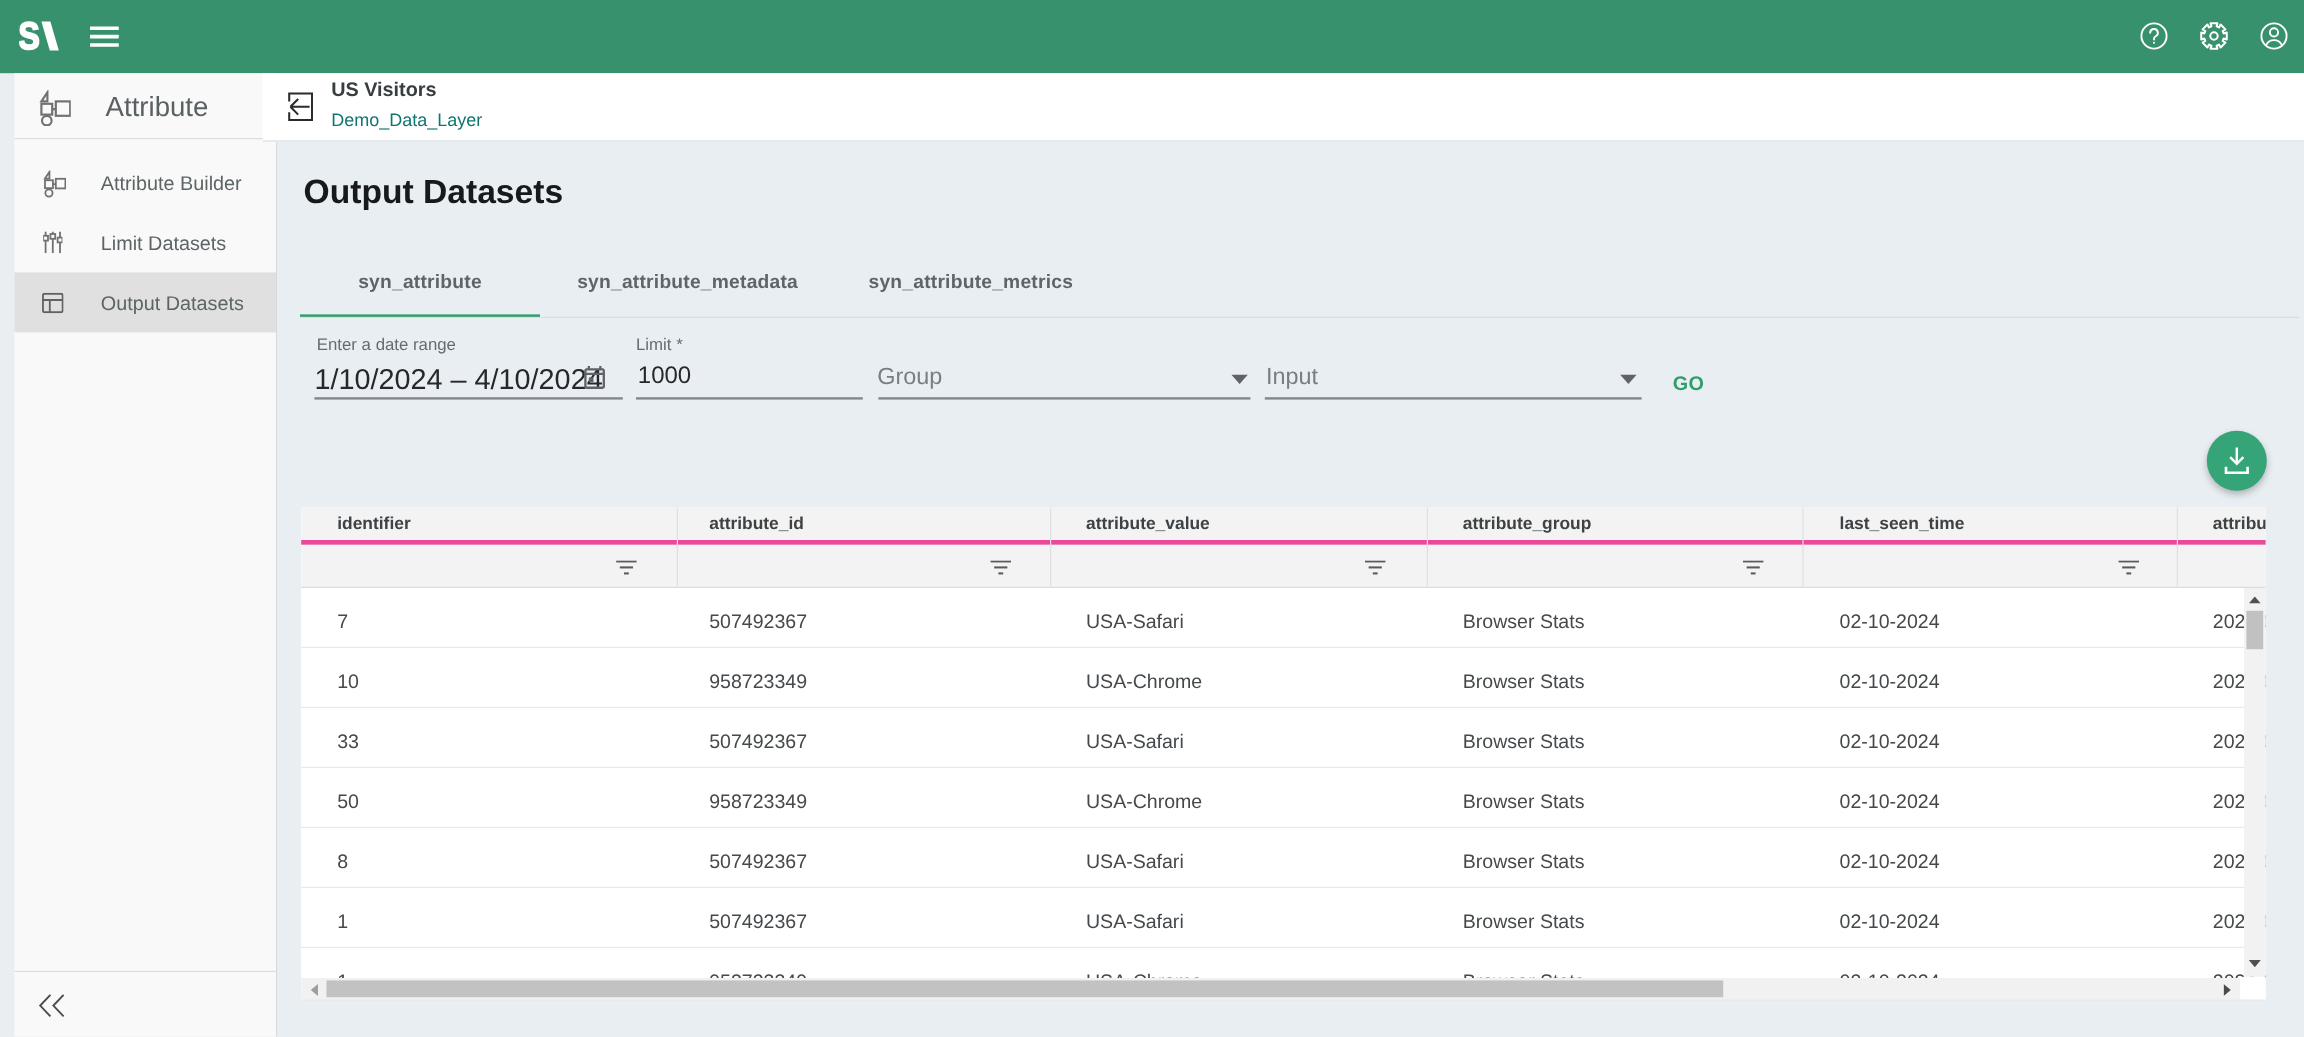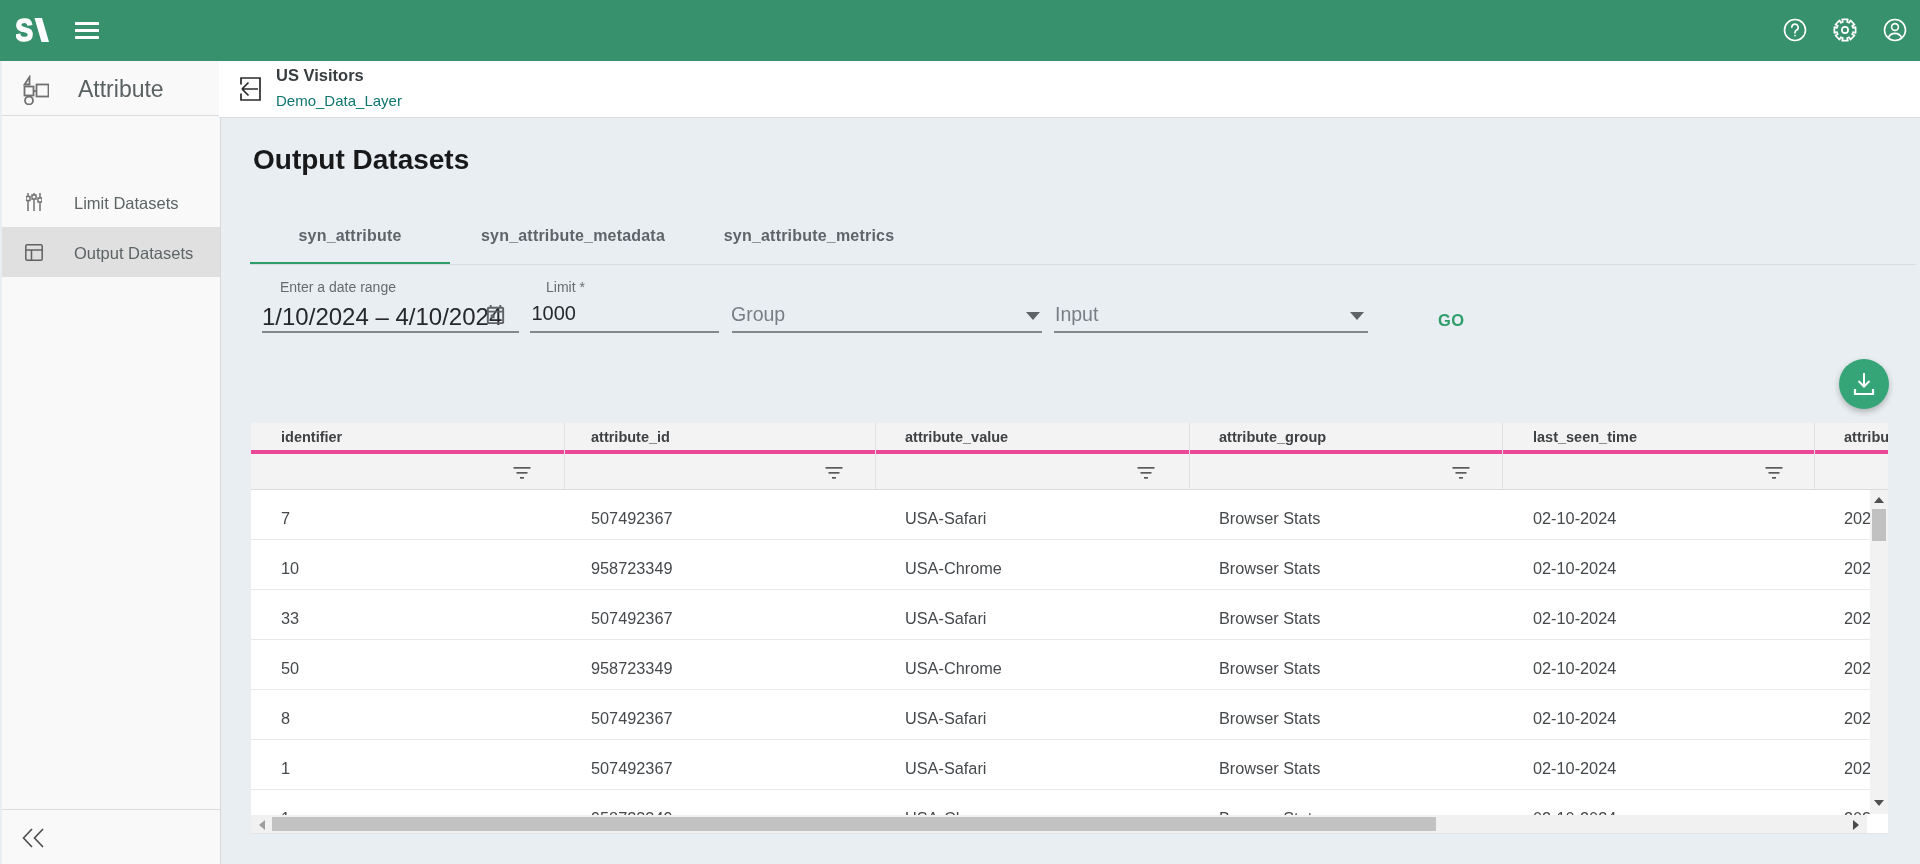--- a/index.html
+++ b/index.html
@@ -5,40 +5,40 @@
   * { margin:0; padding:0; box-sizing:border-box; }
   html,body { width:1920px; height:864px; overflow:hidden; }
   body { font-family:"Liberation Sans", sans-serif; position:relative; background:#e9eef2; }
   .abs { position:absolute; }
 
   
   #topbar { position:absolute; left:0; top:0; width:1920px; height:61px; background:#38916d; }
   .hbar { position:absolute; left:75px; width:24px; height:3px; background:#fff; border-radius:0.5px; }
 
   
-  #sidebar { position:absolute; left:2px; top:61px; width:219px; height:803px; background:#f9f9f9; border-right:1px solid #d9d9d9; }
+  #sidebar { position:absolute; left:12px; top:61px; width:219px; height:803px; background:#f9f9f9; border-right:1px solid #d9d9d9; }
   #sbhead { position:absolute; left:0; top:0; width:218px; height:55px; border-bottom:1px solid #dcdcdc; }
   #sbhead .t { position:absolute; left:76px; top:15px; font-size:23px; color:#5a6163; }
   .mi { position:absolute; left:0; width:218px; height:50px; }
   .mi .t { position:absolute; left:72px; top:16.5px; font-size:16.5px; color:#5d6466; }
   .mi.sel { background:#e0e0e0; }
   #sbfoot { position:absolute; left:0; top:748px; width:218px; height:55px; border-top:1px solid #dcdcdc; }
 
   
   #hdr { position:absolute; left:219px; top:61px; width:1701px; height:57px; background:#fff; border-bottom:1px solid #d8dde1; }
   h1.pg { position:absolute; left:253px; top:144px; font-size:28px; font-weight:bold; color:#17191b; }
 
   .tablbl { position:absolute; top:227px; font-size:16px; font-weight:bold; color:#5d6569; letter-spacing:0.2px; white-space:nowrap; }
   #inkbar { position:absolute; left:250px; top:262px; width:200px; height:3px; background:#2e9d69; }
   #tabdiv { position:absolute; left:250px; top:264px; width:1666px; height:1px; background:#d9dde1; }
 
-  .flbl { position:absolute; top:278.5px; font-size:14px; color:#666b6e; white-space:nowrap;margin-left:16px; }
+  .flbl { position:absolute; top:278.5px; font-size:14px; color:#666b6e; white-space:nowrap; }
   .fval { position:absolute; top:302px; font-size:20px; color:#26282b; white-space:nowrap; }
   .ful  { position:absolute; top:331px; height:1.8px; background:#83888c; }
-  .go { position:absolute; left:1394px; top:311px; font-size:16.5px; font-weight:bold; color:#2f9e6b; letter-spacing:0.3px;margin-left:44px; }
+  .go { position:absolute; left:1394px; top:311px; font-size:16.5px; font-weight:bold; color:#2f9e6b; letter-spacing:0.3px; }
 
   
   #fab { position:absolute; left:1839px; top:359px; width:50px; height:50px; border-radius:50%; background:#35a477; box-shadow:0 3px 6px rgba(0,0,0,0.25); }
 
   
   #tbl { position:absolute; left:251px; top:423px; width:1637px; height:411px; background:#fff; }
   .throw { position:absolute; left:0; top:0; width:1637px; height:31px; background:#f3f3f3; border-bottom:4px solid #ec4899; overflow:hidden; }
   .tfrow { position:absolute; left:0; top:31px; width:1637px; height:36px; background:#f3f3f3; border-bottom:1px solid #dcdcdc; }
   .th { position:absolute; top:5.5px; font-size:14.5px; font-weight:bold; color:#3e4245; white-space:nowrap; }
   .cdiv { position:absolute; top:0; width:1px; height:67px; background:#e0e0e0; }
@@ -88,20 +88,30 @@
   <div id="sbhead">
     <svg class="abs" style="left:19px;top:14px" width="28" height="30" viewBox="0 0 28 30" fill="none" stroke="#717171" stroke-width="1.8">
       <path d="M8.5 2 L3.5 9.5 H8.5 Z" fill="none"></path>
       <rect x="3.5" y="11.5" width="9" height="9"></rect>
       <circle cx="8" cy="25.5" r="4"></circle>
       <path d="M12.5 16 H15.5"></path>
       <rect x="15.5" y="9.5" width="12" height="12"></rect>
     </svg>
     <div class="t">Attribute</div>
   </div>
+  <div class="mi" style="top:66px">
+    <svg class="abs" style="left:23px;top:15px" width="20" height="23" viewBox="0 0 20 23" fill="none" stroke="#717171" stroke-width="1.5">
+      <path d="M6.2 1.2 L2.5 6.8 H6.2 Z"></path>
+      <rect x="2.5" y="8.2" width="6.6" height="6.6"></rect>
+      <circle cx="5.8" cy="18.8" r="3"></circle>
+      <path d="M9.1 11.5 H11.5"></path>
+      <rect x="11.5" y="7" width="8" height="8"></rect>
+    </svg>
+    <div class="t">Attribute Builder</div>
+  </div>
   <div class="mi" style="top:116px">
     <svg class="abs" style="left:24px;top:16px" width="16" height="18" viewBox="0 0 16 18" fill="none" stroke="#717171" stroke-width="1.5">
       <path d="M2 0 V18 M8 0 V18 M14 0 V18"></path>
       <rect x="0" y="3.5" width="4" height="4" fill="#f9f9f9"></rect>
       <rect x="6" y="2" width="4" height="4" fill="#f9f9f9"></rect>
       <rect x="12" y="5" width="4" height="4" fill="#f9f9f9"></rect>
     </svg>
     <div class="t">Limit Datasets</div>
   </div>
   <div class="mi sel" style="top:166px">

